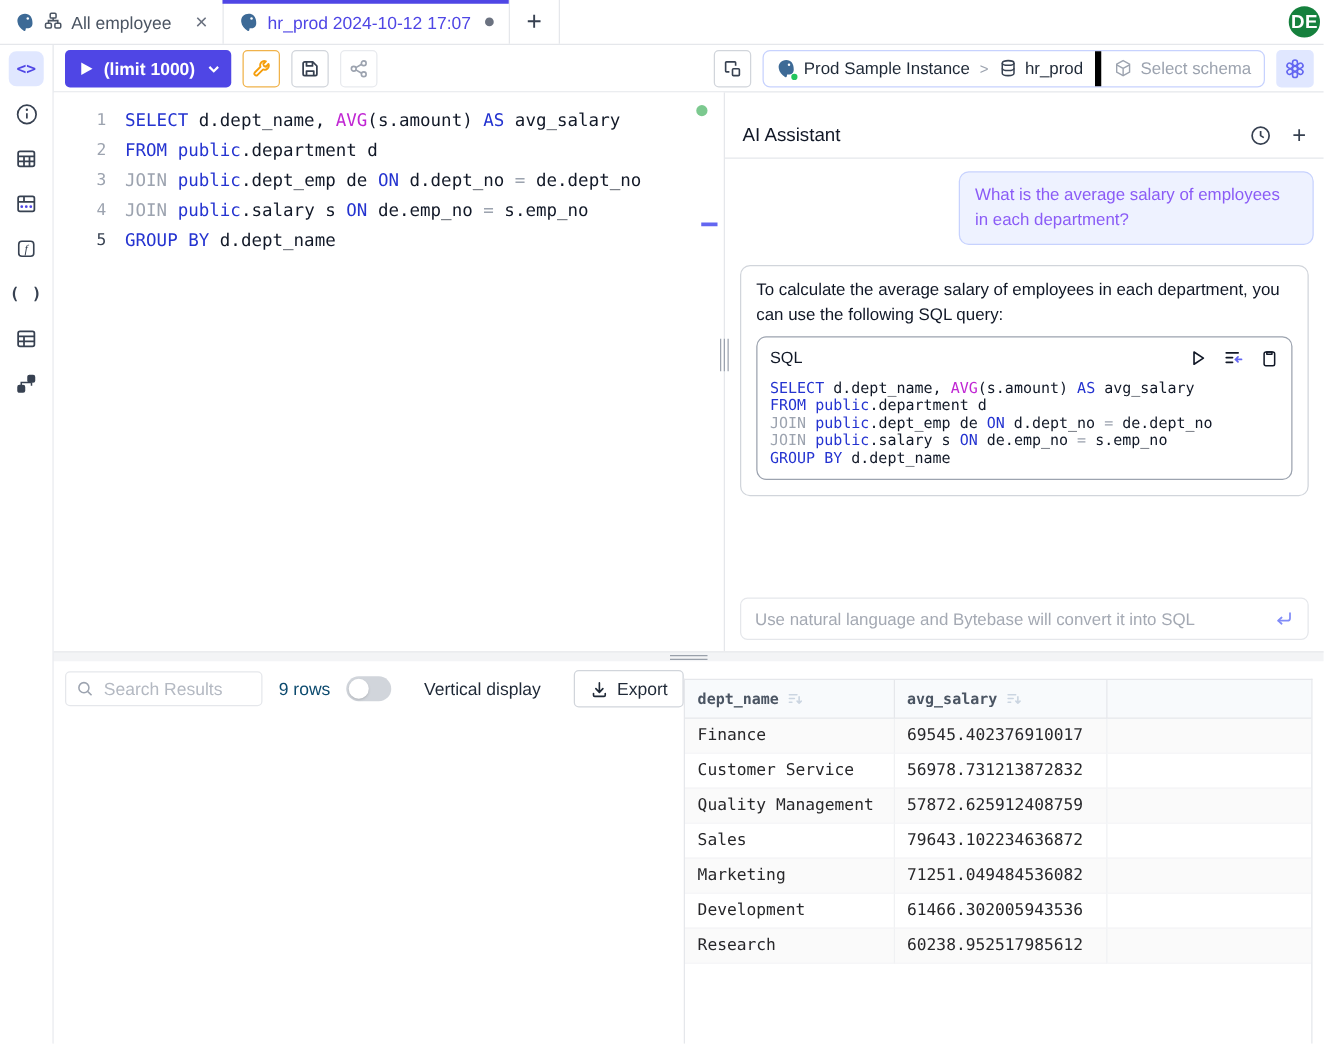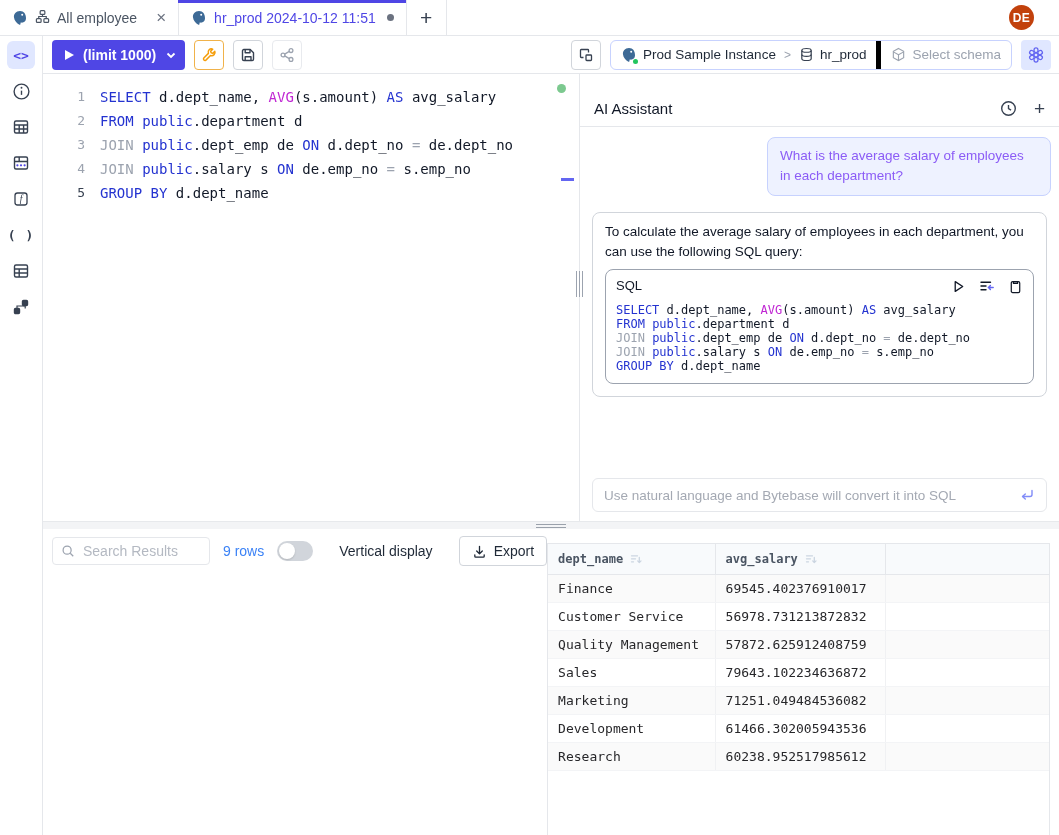--- a/index.html
+++ b/index.html
@@ -12,21 +12,21 @@
   .app { display:flex; flex-direction:column; height:835px; }
 
   
   .tabbar { height:36px; flex:0 0 auto; display:flex; align-items:stretch; border-bottom:1px solid #e5e7eb; background:#fff; }
   .tab { position:relative; display:flex; align-items:center; gap:7px; padding:0 12px; border-right:1px solid #e5e7eb; font-size:14px; color:#4b5563; cursor:pointer; white-space:nowrap; }
   .tab.active { color:#4f46e5; }
   .tab.active::before { content:""; position:absolute; top:0; left:-1px; right:0; height:3px; background:#4f46e5; }
   .tab .close { margin-left:12px; font-size:17px; color:#6b7280; line-height:1; cursor:pointer; }
   .dirty-dot { width:7px; height:7px; border-radius:50%; background:#6b7280; margin-left:4px; }
   .newtab { width:40px; display:flex; align-items:center; justify-content:center; font-size:21px; color:#374151; border-right:1px solid #e5e7eb; cursor:pointer; }
-  .avatar { margin-left:auto; align-self:center; margin-right:25px; width:25px; height:25px; border-radius:50%; background:#c2410c; color:#fff; font-size:12px; font-weight:bold; display:flex; align-items:center; justify-content:center; letter-spacing:.3px; }
+  .avatar { margin-left:auto; align-self:center; margin-right:3px; width:25px; height:25px; border-radius:50%; background:#15803d; color:#fff; font-size:15px; font-weight:bold; display:flex; align-items:center; justify-content:center; letter-spacing:.3px; }
 
   
   .content { flex:1; display:flex; min-height:0; }
   .sidebar { width:43px; flex:0 0 auto; border-right:1px solid #e5e7eb; display:flex; flex-direction:column; align-items:center; padding-top:5px; background:#fff; }
   .side-code { width:28px; height:28px; background:#e0e7ff; color:#4f46e5; border-radius:6px; font-family:"DejaVu Sans Mono",monospace; font-weight:bold; font-size:13px; display:flex; align-items:center; justify-content:center; cursor:pointer; }
   .side-btn { width:28px; height:28px; margin-top:8px; display:flex; align-items:center; justify-content:center; color:#374151; cursor:pointer; }
   .side-btn.parens { font-family:"DejaVu Sans Mono",monospace; font-size:13px; font-weight:bold; color:#374151; letter-spacing:1px; }
 
   .main { flex:1; display:flex; flex-direction:column; min-width:0; }
 
@@ -84,21 +84,21 @@
   
   .hstrip { height:8px; flex:0 0 auto; background:#f3f4f6; border-top:1px solid #e7e9ec; position:relative; }
   .hhandle { position:absolute; left:493px; top:2px; width:30px; cursor:row-resize; }
   .hhandle span { display:block; height:1px; background:#9aa1ab; margin-bottom:2px; }
 
   .results { flex:1; min-height:0; display:flex; flex-direction:row; padding:6px 9px 0; background:#fff; }
   .results-toolbar { height:32px; flex:0 0 auto; display:flex; align-items:center; gap:13px; }
   .search-box { width:158px; height:28px; border:1px solid #e5e7eb; border-radius:4px; display:flex; align-items:center; gap:6px; padding:0 8px; }
   .search-box input { border:none; outline:none; width:110px; font-size:14px; font-family:"Liberation Sans",sans-serif; color:#374151; background:transparent; }
   .search-box input::placeholder { color:#b4b9c2; }
-  .row-count { font-size:14px; color:#3b82f6; }
+  .row-count { font-size:14px; color:#0c4a6e; }
   .results-right { margin-left:auto; display:flex; align-items:center; gap:26px; }
   .toggle { width:36px; height:20px; border-radius:10px; background:#d1d5db; position:relative; cursor:pointer; }
   .toggle-knob { position:absolute; left:2px; top:2px; width:16px; height:16px; border-radius:50%; background:#fff; box-shadow:0 1px 2px rgba(0,0,0,.15); }
   .toggle-label { font-size:14px; color:#1f2937; }
   .export-btn { height:30px; border:1px solid #d1d5db; border-radius:4px; background:#fff; display:flex; align-items:center; gap:7px; padding:0 12px; font-size:14px; color:#1f2937; cursor:pointer; }
 
   .table-wrap { margin-top:8px; flex:1; min-height:0; overflow:hidden; border:1px solid #e5e7eb; border-bottom:none; }
   table.results-table { border-collapse:collapse; width:100%; font-family:"DejaVu Sans Mono",monospace; }
   .results-table th { background:#f8fafc; height:30px; padding:0 10px; text-align:left; font-size:12px; font-weight:bold; color:#4b5563; border-right:1px solid #e5e7eb; border-bottom:1px solid #e5e7eb; cursor:pointer; }
   .results-table th:last-child { border-right:none; }
@@ -131,21 +131,21 @@
       <span>All employee</span>
       <span class="close">×</span>
     </div>
     <div class="tab active">
       <span class="pg-wrap">
         <svg width="16" height="16" viewBox="0 0 16 16">
             <path d="M8 1C4 1 1.5 4 2 7.5 2.4 10.5 4.5 13 7 14.5c.6.4 1.2.4 1.4-.3l.3-1.7c2.8.6 5.3-.8 5.3-4C14 4 12 1 8 1z" fill="#3d6a96"></path>
             <circle cx="10.2" cy="4.8" r="1" fill="#fff"></circle>
           </svg>
       </span>
-      <span>hr_prod 2024-10-12 11:51</span>
+      <span>hr_prod 2024-10-12 17:07</span>
       <span class="dirty-dot"></span>
     </div>
     <div class="newtab">+</div>
     <div class="avatar">DE</div>
   </div>
 
   <div class="content">
 
     <div class="sidebar">
       <div class="side-code">&lt;&gt;</div>

